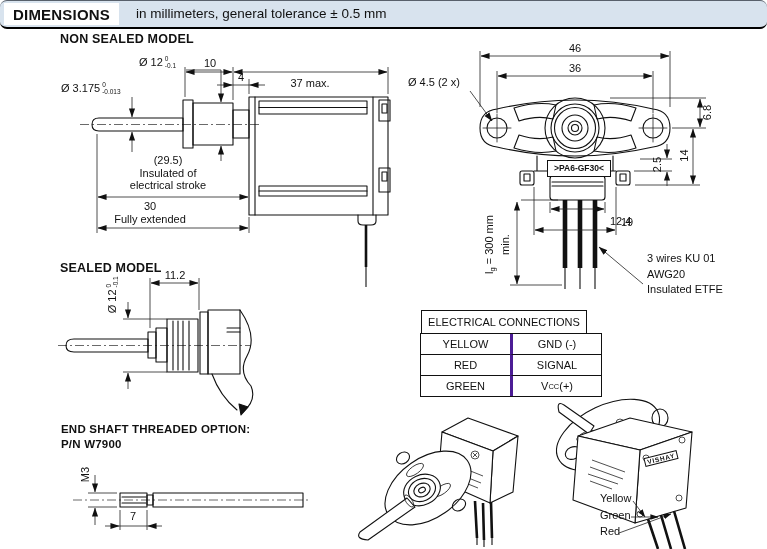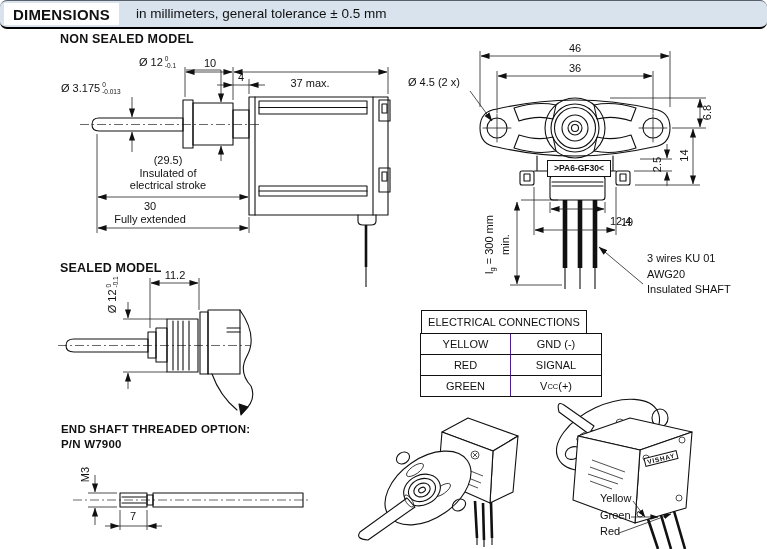--- a/index.html
+++ b/index.html
@@ -21,21 +21,21 @@
   .tol{display:inline-flex;flex-direction:column;align-items:flex-start;
        font-size:6.5px;line-height:6.8px;margin-left:2px;}
   sub{font-size:7.5px;vertical-align:-2px;}
   .multiline div{line-height:12.5px;}
   
   #ectab{position:absolute;left:420px;top:310px;width:182px;font-size:11px;}
   #ectab .ec-header{width:164px;margin-left:1px;height:22px;border:1px solid #111;
        display:flex;align-items:center;justify-content:center;background:#fff;}
   #ectab .ec-grid{display:grid;grid-template-columns:89px 91px;border:1px solid #111;margin-top:-1px;background:#fff;}
   #ectab .ec-cell{height:20px;display:flex;align-items:center;justify-content:center;}
-  #ectab .ec-cell.r2{border-left:1px solid #4c1d95;}
+  #ectab .ec-cell.r2{border-left:3px solid #4c1d95;}
   #ectab .ec-cell.nt{border-top:1px solid #111;}
   
   .part{stroke:#111;stroke-width:1.1;fill:none;stroke-linejoin:round;stroke-linecap:round;}
   .pw{stroke:#111;stroke-width:1.1;fill:#fff;stroke-linejoin:round;}
   .thin{stroke:#222;stroke-width:.8;fill:none;}
   .cl{stroke:#444;stroke-width:.8;fill:none;stroke-dasharray:9 3 2 3;}
   .w2{stroke:#111;stroke-width:2.6;fill:none;}
   .w4{stroke:#111;stroke-width:4.6;fill:none;}
   .w1{stroke:#111;stroke-width:1.1;fill:none;}
   .vbrand{position:absolute;font-size:6.5px;font-weight:bold;letter-spacing:.8px;
@@ -190,21 +190,21 @@
     <div class="lbl" style="left:221px;top:181px;">19</div>
     <div class="lbl" style="left:147px;top:125px;width:62px;height:15px;border:1px solid #111;background:#fff;
          display:flex;align-items:center;justify-content:center;font-size:8.5px;font-weight:bold;">&gt;PA6-GF30&lt;</div>
     <div class="lbl c rot" style="left:55px;top:195px;width:84px;">
       <div><span>l</span><sub>g</sub><span> = 300 mm</span></div>
       <div>min.</div>
     </div>
     <div class="lbl multiline" style="left:247px;top:208px;margin-top:8px;">
       <div style="line-height:15.5px;">3 wires KU 01</div>
       <div style="line-height:15.5px;">AWG20</div>
-      <div style="line-height:15.5px;">Insulated SHAFT</div>
+      <div style="line-height:15.5px;">Insulated ETFE</div>
     </div>
   </div>
 
   <div class="sect" style="left:55px;top:248px;width:345px;height:170px;">
     <svg width="345" height="170" viewBox="0 0 345 170">
       <defs>
         <marker id="arwC" viewBox="0 0 10 8" markerWidth="9" markerHeight="7.2" refX="9.5" refY="4" orient="auto-start-reverse" markerUnits="userSpaceOnUse">
           <path d="M0,0.6 L10,4 L0,7.4 Z" fill="#111"></path>
         </marker>
       </defs>

